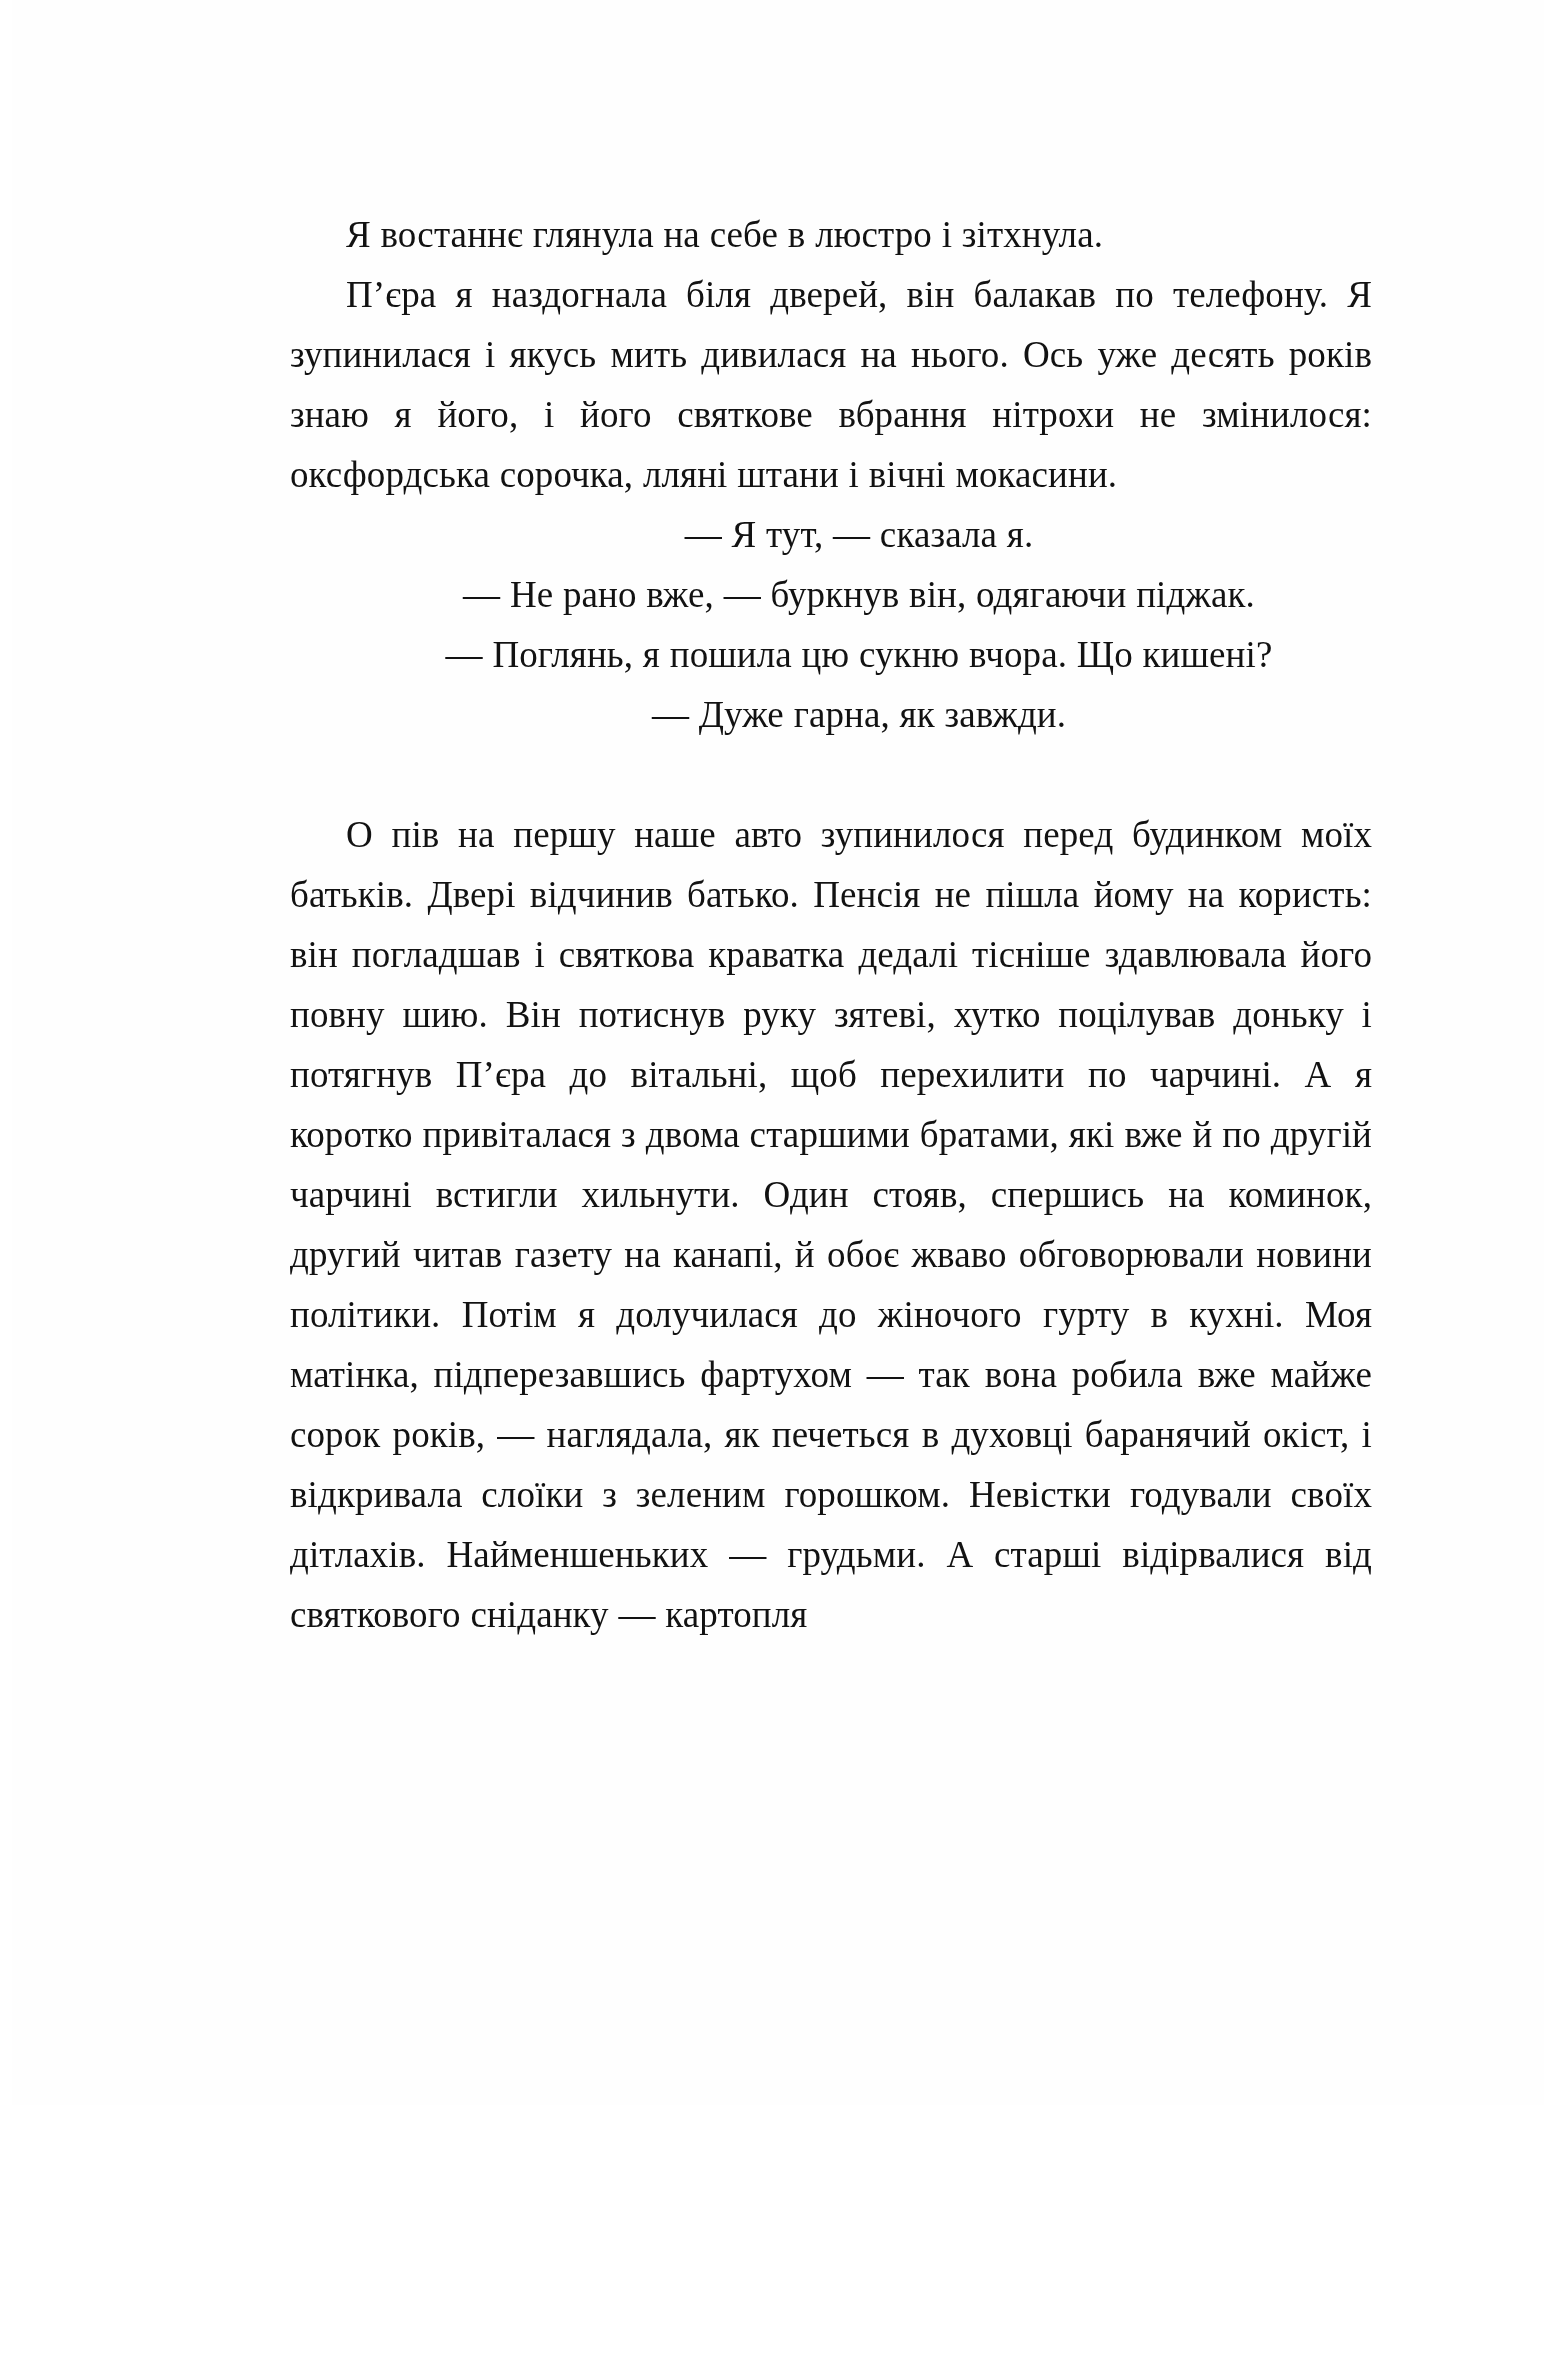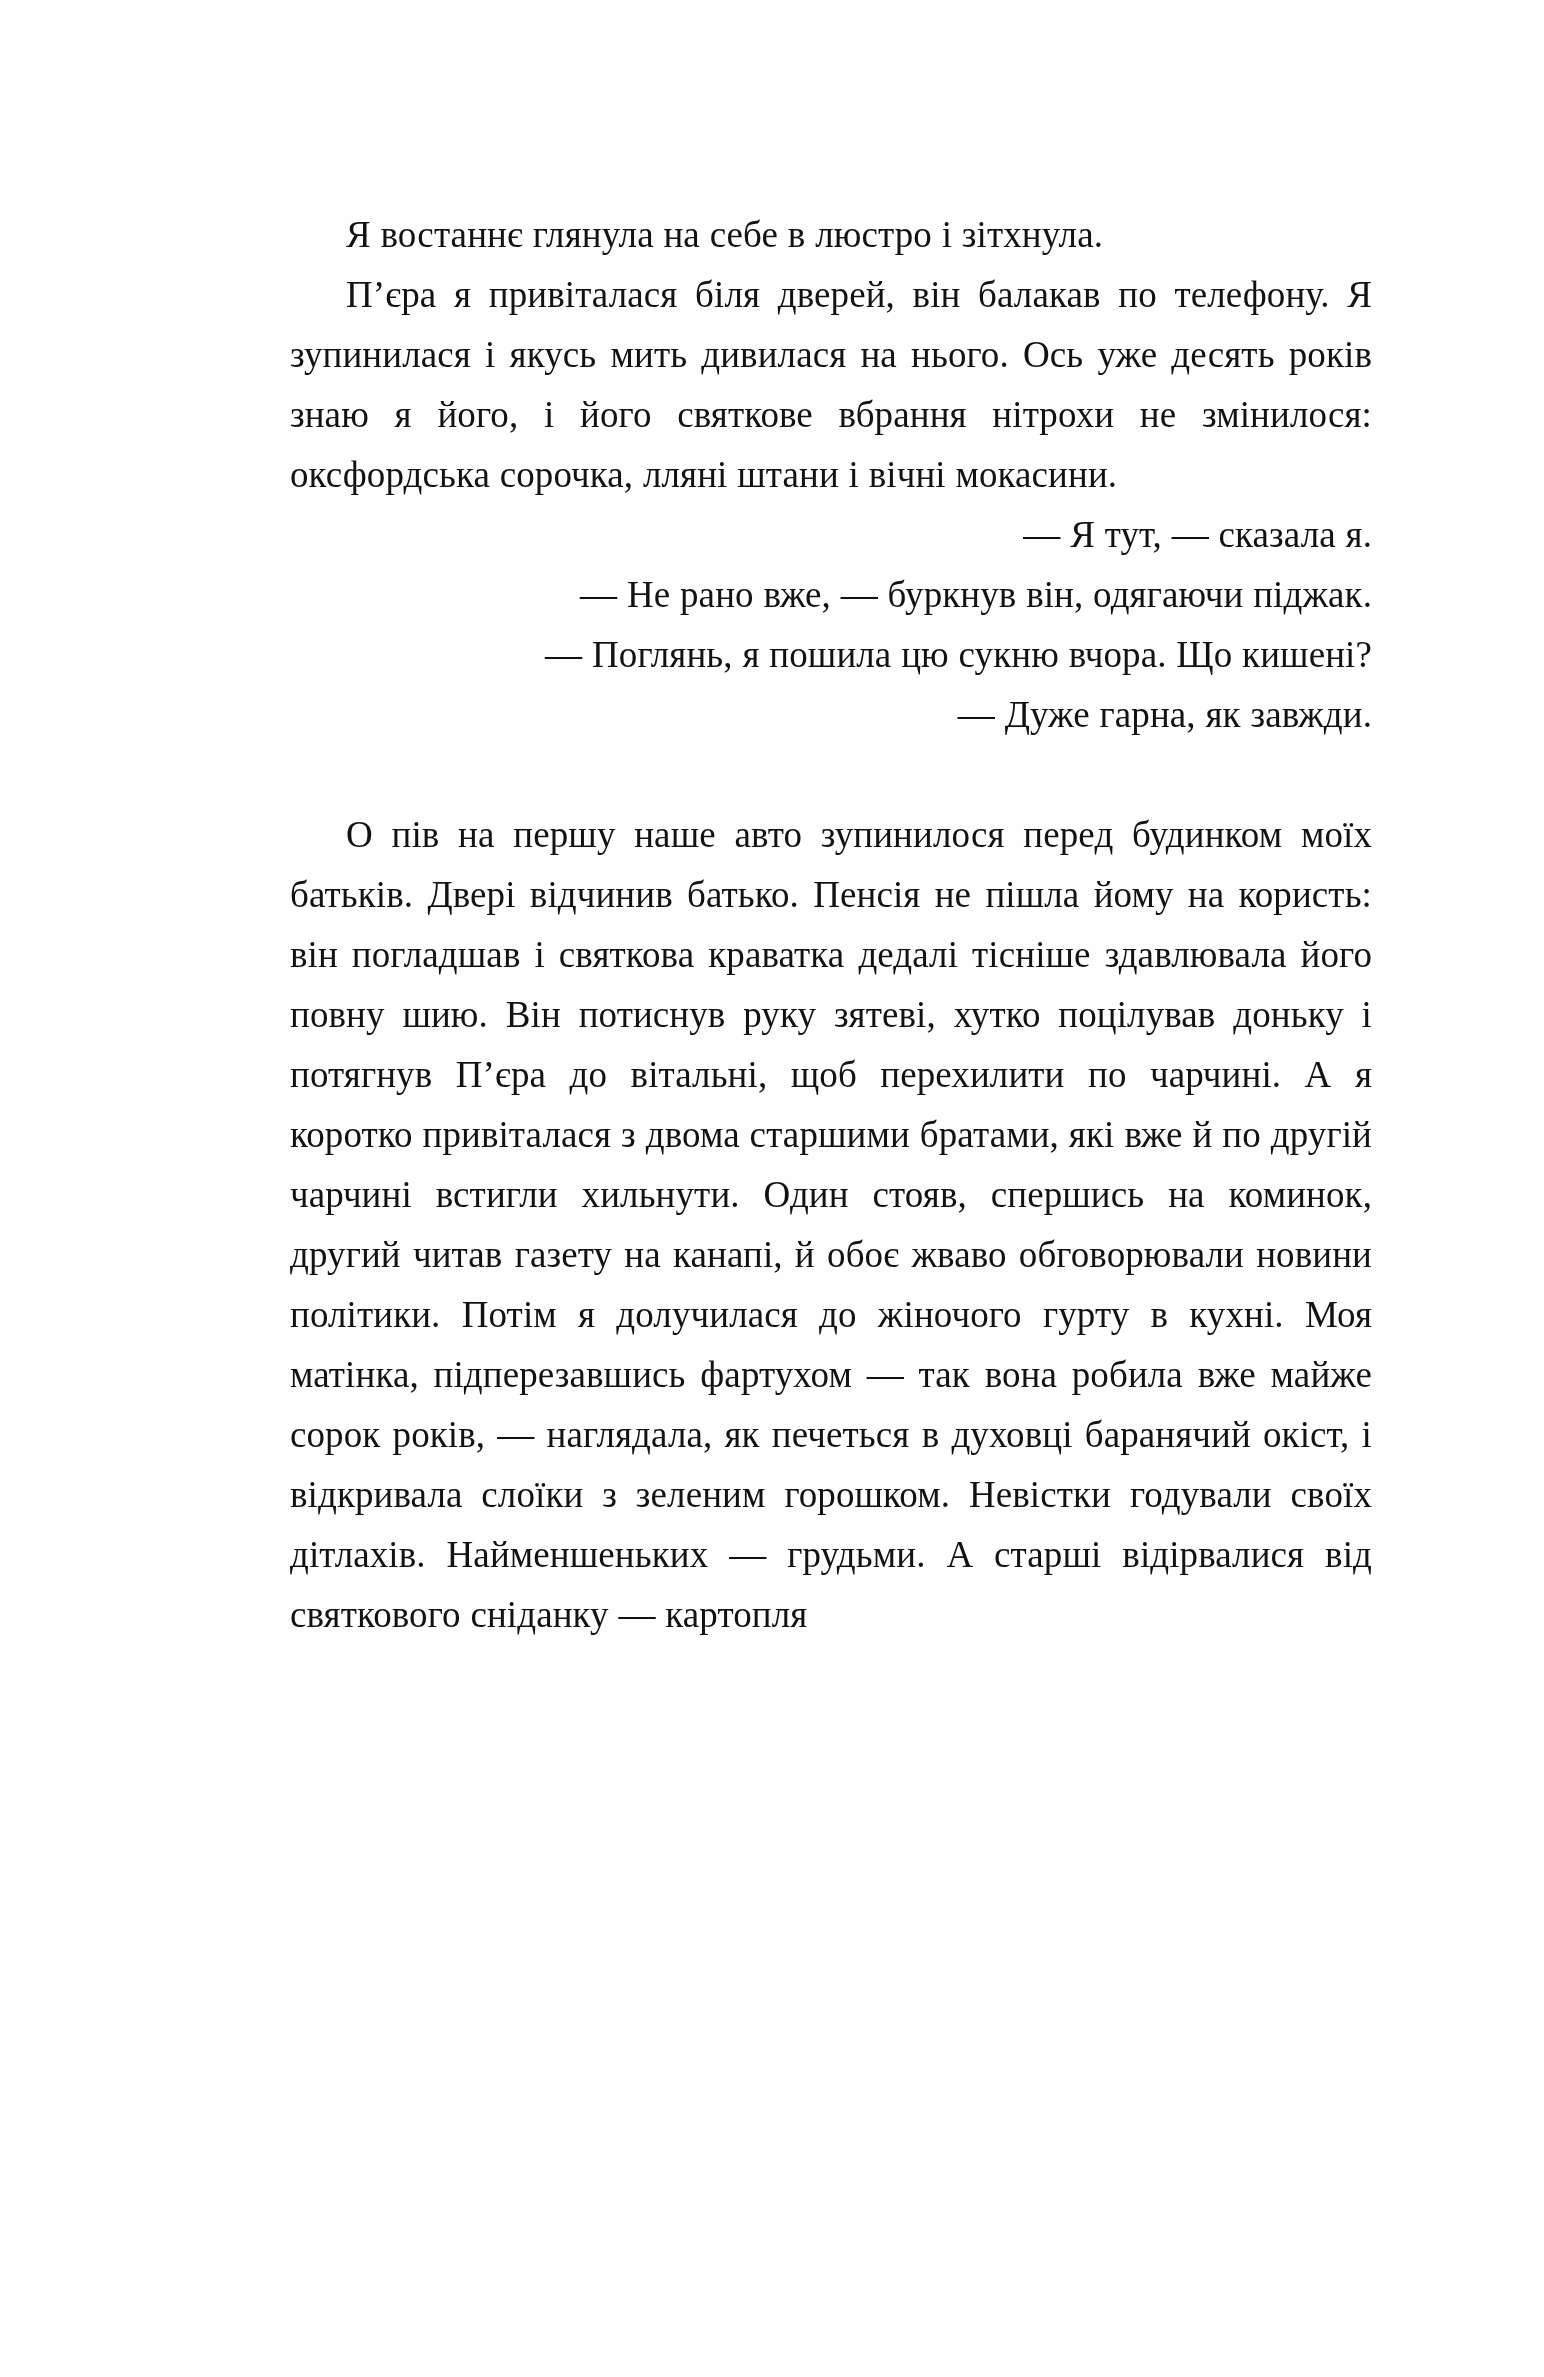--- a/index.html
+++ b/index.html
@@ -41,21 +41,21 @@
     text-align: justify;
     text-justify: inter-word;
     letter-spacing: 0.1px;
     word-spacing: 0.4px;
     hyphens: manual;
     color: #121212;
   }
 
   .para.dialogue {
     text-indent: 56px;
-    text-align: right;
+    text-align: center;
   }
 
   .block-gap {
     height: 60px;
   }
 
   .page-number {
     position: absolute;
     left: 388px;
     top: 2164px;
@@ -67,21 +67,21 @@
 </style>
 </head>
 <body>
 
 <div class="page">
 
   <div class="text-column">
 
     <div>
       <p class="para">Я востаннє глянула на себе в люстро і зітхнула.</p>
-      <p class="para">П’єра я привіталася біля дверей, він балакав по телефону. Я зупинилася і якусь мить дивилася на нього. Ось уже десять років знаю я його, і його святкове вбрання нітрохи не змінилося: оксфордська сорочка, лляні штани і вічні мокасини.</p>
+      <p class="para">П’єра я наздогнала біля дверей, він балакав по телефону. Я зупинилася і якусь мить дивилася на нього. Ось уже десять років знаю я його, і його святкове вбрання нітрохи не змінилося: оксфордська сорочка, лляні штани і вічні мокасини.</p>
       <p class="para dialogue">— Я тут, — сказала я.</p>
       <p class="para dialogue">— Не рано вже, — буркнув він, одягаючи піджак.</p>
       <p class="para dialogue">— Поглянь, я пошила цю сукню вчора. Що кишені?</p>
       <p class="para dialogue">— Дуже гарна, як завжди.</p>
     </div>
 
     <div class="block-gap"></div>
 
     <div>
       <p class="para">О пів на першу наше авто зупинилося перед будинком моїх батьків. Двері відчинив батько. Пенсія не пішла йому на користь: він погладшав і святкова краватка дедалі тісніше здавлювала його повну шию. Він потиснув руку зятеві, хутко поцілував доньку і потягнув П’єра до вітальні, щоб перехилити по чарчині. А я коротко привіталася з двома старшими братами, які вже й по другій чарчині встигли хильнути. Один стояв, спершись на коминок, другий читав газету на канапі, й обоє жваво обговорювали новини політики. Потім я долучилася до жіночого гурту в кухні. Моя матінка, підперезавшись фартухом — так вона робила вже майже сорок років, — наглядала, як печеться в духовці баранячий окіст, і відкривала слоїки з зеленим горошком. Невістки годували своїх дітлахів. Найменшеньких — грудьми. А старші відірвалися від святкового сніданку — картопля</p>

